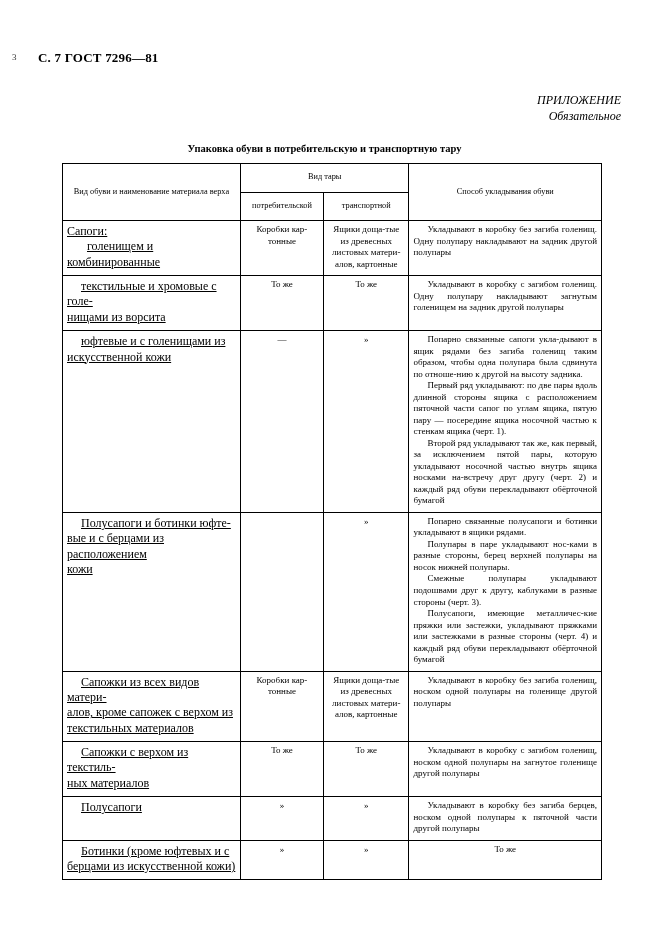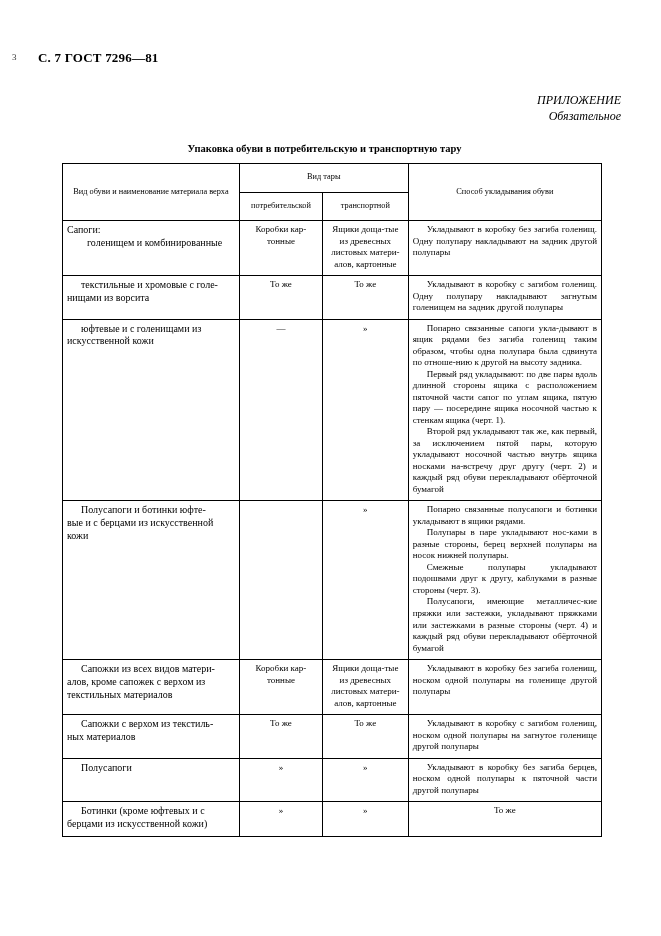--- a/index.html
+++ b/index.html
@@ -76,21 +76,21 @@
     text-align: center;
     vertical-align: middle !important;
     font-size: 8.3px;
     padding: 5px 3px !important;
   }
   .hdr-tall { height: 46px; }
   .col-a { width: 180px; }
   .col-b { width: 78px; }
   .col-c { width: 82px; }
   .col-d { width: 200px; }
-  .cell-a { font-size: 10px; }
+  .cell-a { font-size: 12px; text-decoration: underline; }
   .cell-center {
     text-align: center;
     font-size: 9px;
   }
   .cell-d {
     font-size: 9px;
     text-align: justify;
   }
   .indent { text-indent: 14px; }
   .indent2 { text-indent: 20px; }
@@ -162,21 +162,21 @@
         <td class="cell-d">
           <p class="pp indent">Попарно связанные сапоги укла-дывают в ящик рядами без загиба голенищ таким образом, чтобы одна полупара была сдвинута по отноше-нию к другой на высоту задника.</p>
           <p class="pp indent">Первый ряд укладывают: по две пары вдоль длинной стороны ящика с расположением пяточной части сапог по углам ящика, пятую пару — посередине ящика носочной частью к стенкам ящика (черт. 1).</p>
           <p class="pp indent">Второй ряд укладывают так же, как первый, за исключением пятой пары, которую укладывают носочной частью внутрь ящика носками на-встречу друг другу (черт. 2) и каждый ряд обуви перекладывают обёрточной бумагой</p>
         </td>
       </tr>
 
       <tr>
         <td class="cell-a">
           <p class="pp indent">Полусапоги и ботинки юфте-</p>
-          <p class="pp">вые и с берцами из искусственной</p>
+          <p class="pp">вые и с берцами из расположением</p>
           <p class="pp">кожи</p>
         </td>
         <td class="cell-center"></td>
         <td class="cell-center">»</td>
         <td class="cell-d">
           <p class="pp indent">Попарно связанные полусапоги и ботинки укладывают в ящики рядами.</p>
           <p class="pp indent">Полупары в паре укладывают нос-ками в разные стороны, берец верхней полупары на носок нижней полупары.</p>
           <p class="pp indent">Смежные полупары укладывают подошвами друг к другу, каблуками в разные стороны (черт. 3).</p>
           <p class="pp indent">Полусапоги, имеющие металличес-кие пряжки или застежки, укладывают пряжками или застежками в разные стороны (черт. 4) и каждый ряд обуви перекладывают обёрточной бумагой</p>
         </td>

